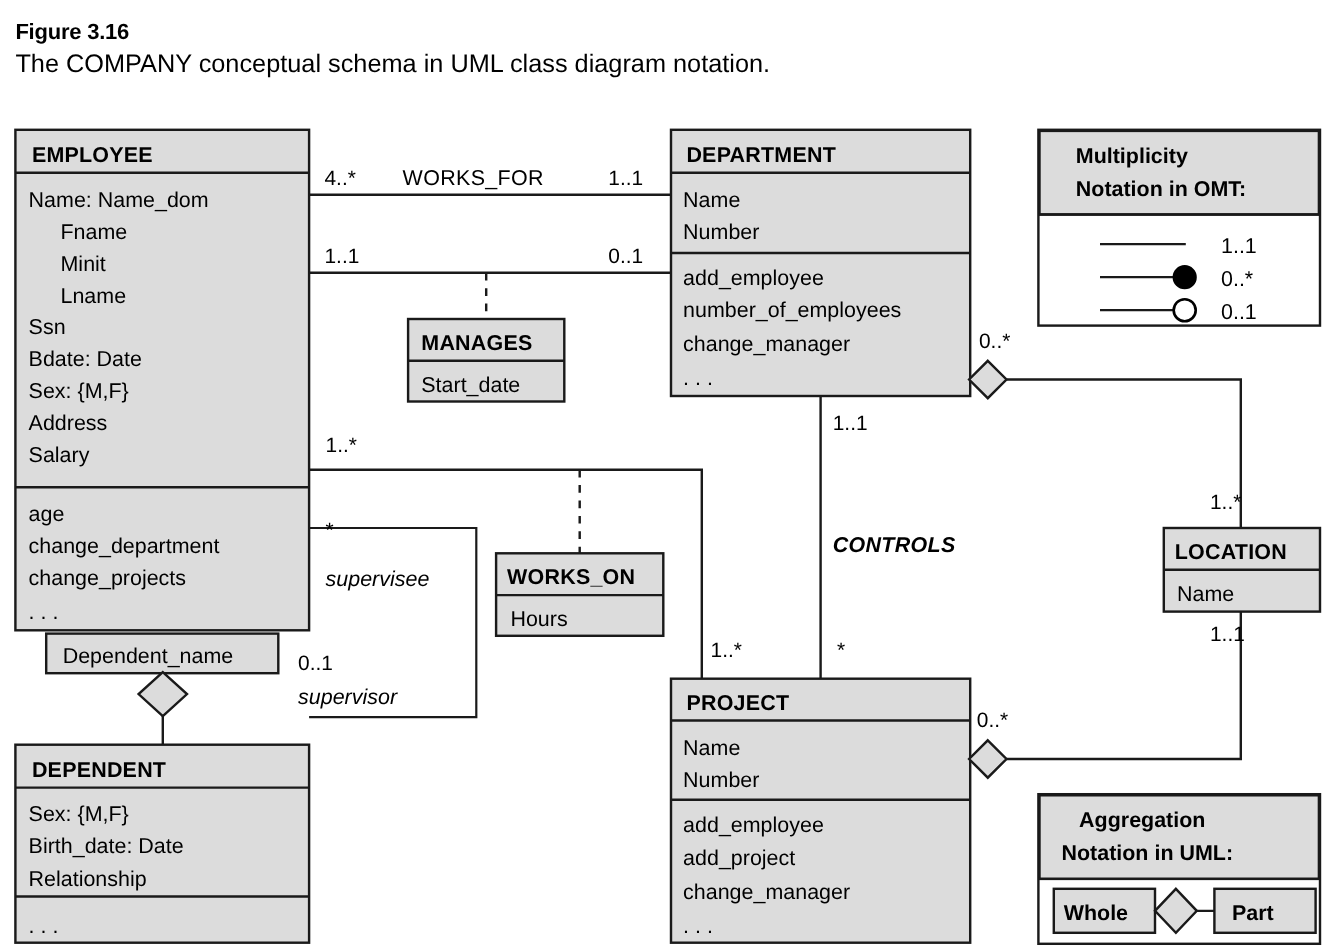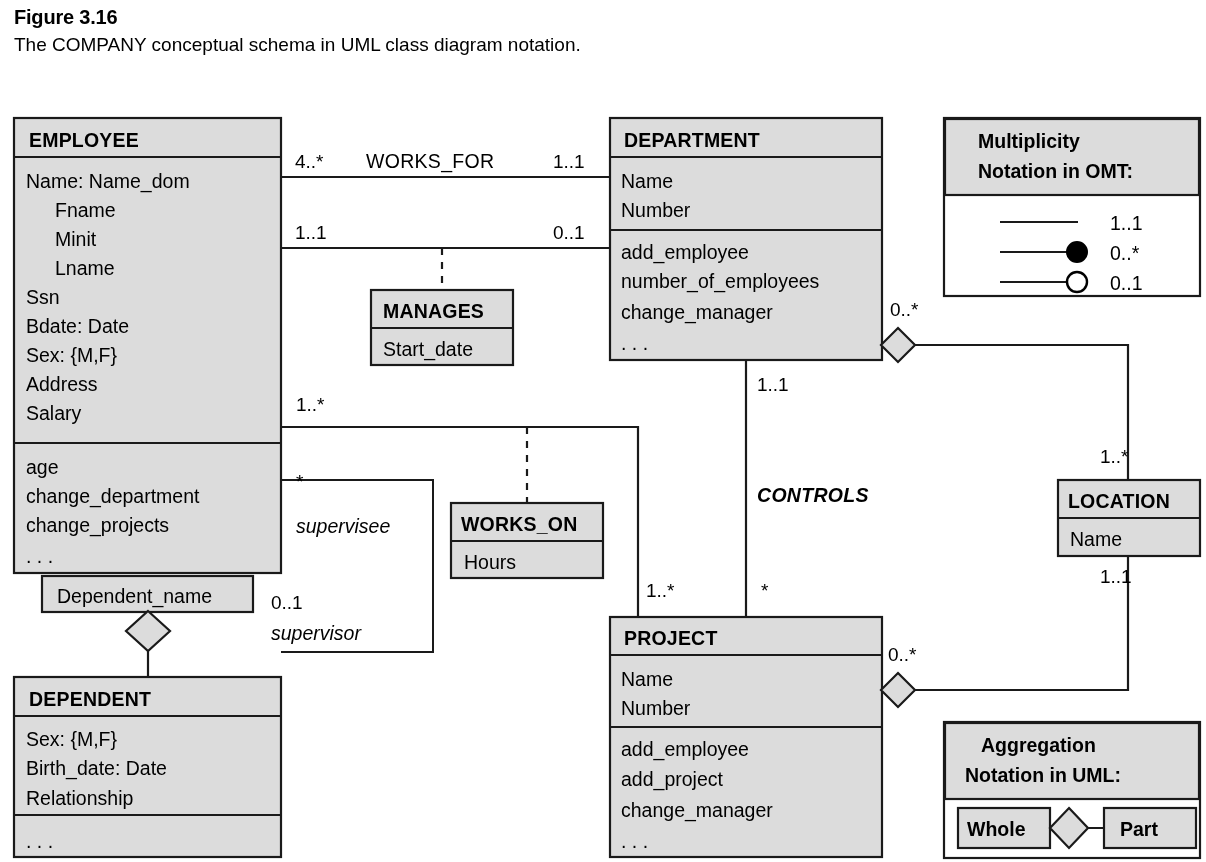--- a/index.html
+++ b/index.html
@@ -11,32 +11,32 @@
     width: 1206px;
     height: 862px;
     font-family: "Liberation Sans", sans-serif;
     color: #000000;
     overflow: hidden;
     position: relative;
   }
   #figure-header {
     position: absolute;
     left: 14px;
-    top: 4px;
+    top: 16px;
     width: 1180px;
   }
   #figure-number {
     font-size: 20px;
     font-weight: bold;
     line-height: 26px;
     margin: 0;
     letter-spacing: -0.2px;
   }
   #figure-caption {
-    font-size: 19px;
+    font-size: 23px;
     line-height: 26px;
     margin: 2px 0 0 0;
     font-weight: normal;
   }
   #diagram-canvas {
     position: absolute;
     left: 0;
     top: 0;
   }
   .cls-box-fill { fill: #dcdcdc; stroke: #1a1a1a; stroke-width: 2.2; }

